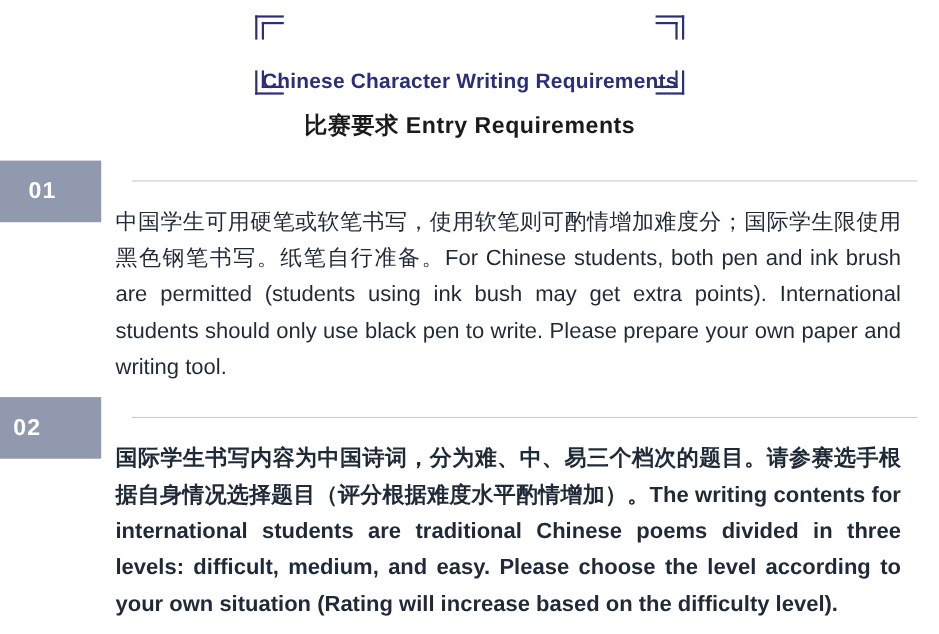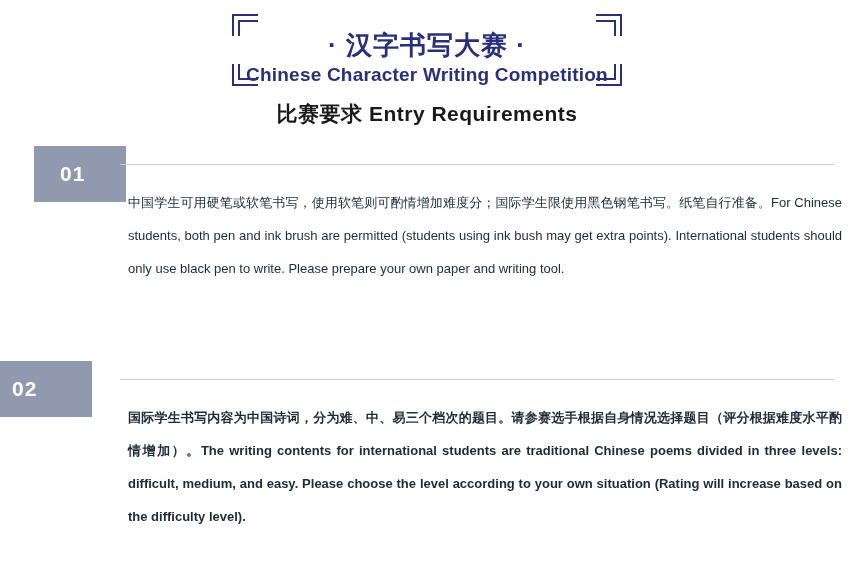--- a/index.html
+++ b/index.html
@@ -127,31 +127,31 @@
   }
   .rule {
     position: absolute;
     left: 120px;
     width: 714px;
     height: 1px;
     background: #c9ccd4;
   }
   .body-text {
     position: absolute;
-    left: 128px;
+    left: 105px;
     width: 714px;
     color: #1f2937;
-    font-size: 13px;
+    font-size: 20px;
     line-height: 33px;
     text-align: justify;
     text-justify: inter-word;
   }
 
   #item1 { top: 146px; }
-  #item1 .num-badge { top: 0; margin-left: 34px; }
+  #item1 .num-badge { top: 0; }
   #item1 .rule { top: 18px; }
   #item1 .body-text { top: 40px; }
 
   #item2 { top: 361px; }
   #item2 .num-badge { top: 0; padding-left: 12px; }
   #item2 .rule { top: 18px; }
   #item2 .body-text { top: 40px; font-weight: bold; }
 </style>
 </head>
 <body>
@@ -175,22 +175,21 @@
         <span class="v v1"></span>
       <span class="h h2"></span>
         <span class="v v2"></span>
     </div>
     <div class="corner c-br">
       <span class="h h1"></span>
         <span class="v v1"></span>
       <span class="h h2"></span>
         <span class="v v2"></span>
     </div>
-    <div class="title-cn">· 汉字书写大赛 ·</div>
-    <div class="title-en">Chinese Character Writing Competition</div>
+    <div class="title-en">Chinese Character Writing Requirements</div>
   </div>
   <div class="subtitle">比赛要求 Entry Requirements</div>
 </div>
 
 <div class="item" id="item1">
   <div class="num-badge">01</div>
   <div class="rule"></div>
   <div class="body-text">中国学生可用硬笔或软笔书写，使用软笔则可酌情增加难度分；国际学生限使用黑色钢笔书写。纸笔自行准备。For Chinese students, both pen and ink brush are permitted (students using ink bush may get extra points). International students should only use black pen to write. Please prepare your own paper and writing tool.</div>
 </div>
 

